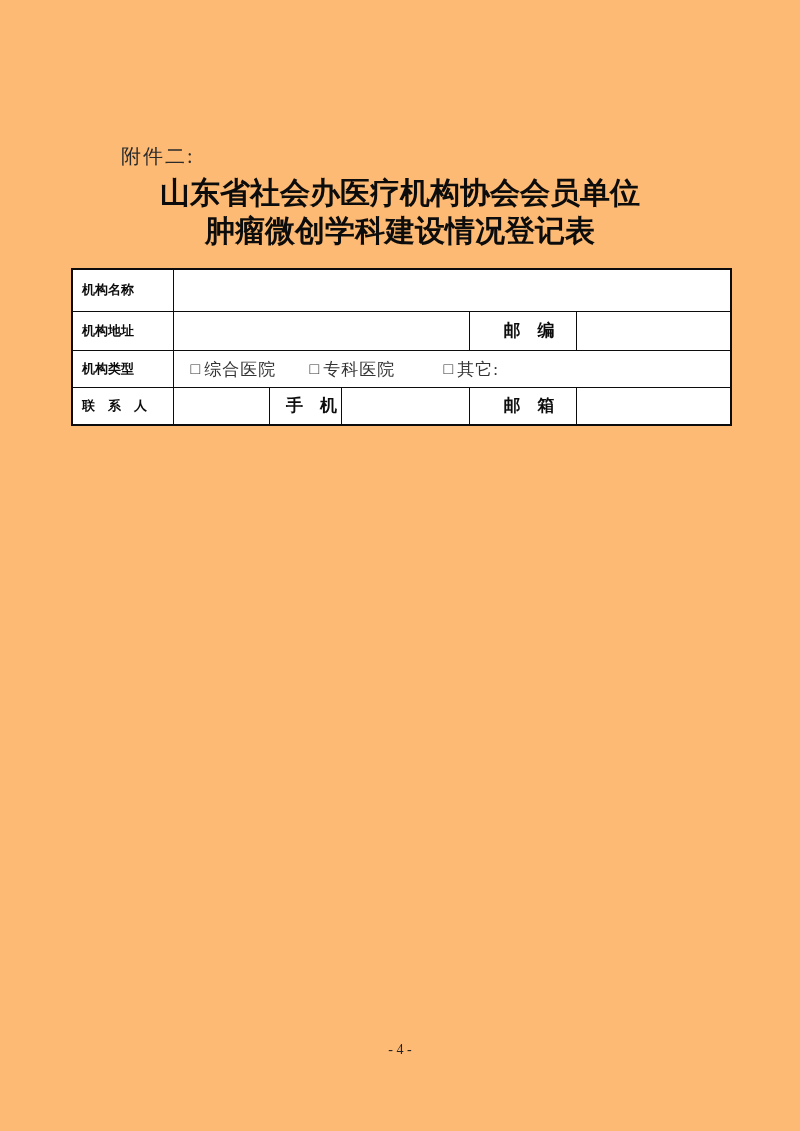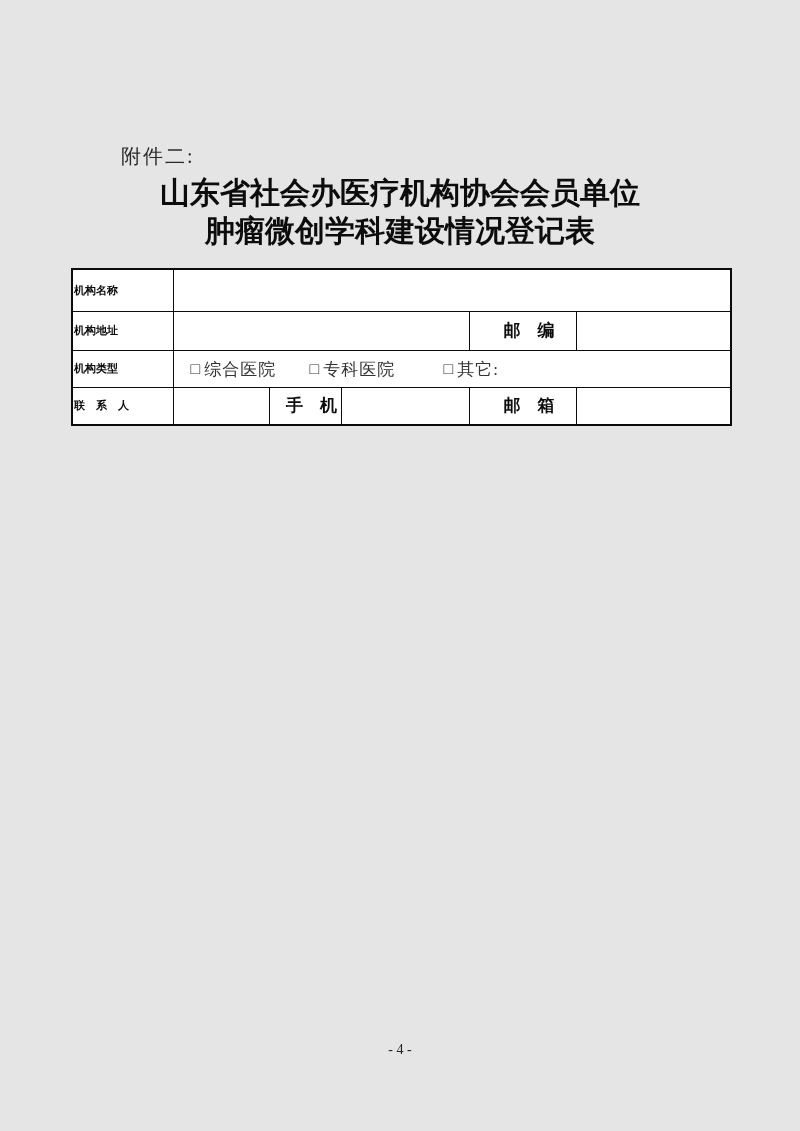--- a/index.html
+++ b/index.html
@@ -2,21 +2,21 @@
 <html><head>
 <meta charset="utf-8">
 <style>
   * { margin: 0; padding: 0; box-sizing: border-box; }
   html, body { background: #ffffff; }
   body {
     width: 800px; height: 1131px;
     font-family: "Liberation Sans", sans-serif;
     color: #111; position: relative; overflow: hidden;
   }
-  .page { position: absolute; inset: 0; background: #e5e5e5; }
+  .page { position: absolute; inset: 0; background: #fdba74; }
 
   .attachment-label {
     position: absolute; left: 121px; top: 143px;
     font-size: 20px; color: #2a2a2a; letter-spacing: 2px;
     font-family: "Liberation Serif", serif;
   }
   .title { position: absolute; left: 0; width: 800px; text-align: center;
     font-weight: 700; font-size: 30px; color: #0c0c0c; white-space: nowrap; }
   .title-1 { top: 173px; }
   .title-2 { top: 211px; }
@@ -25,21 +25,21 @@
     position: absolute; left: 71px; top: 268px;
     width: 659px; border-collapse: collapse; table-layout: fixed;
     background: #fff;
   }
   table.form td { border: 1px solid #0c0c0c; vertical-align: middle; }
   table.form { border: 2px solid #0c0c0c; }
   tr.r1 { height: 42px; } tr.r2 { height: 39px; } tr.r3 { height: 37px; }
   tr.r4 { height: 37px; } tr.r5 { height: 38px; } tr.r6 { height: 531px; }
 
   td.lbl {
-    font-weight: 700; font-size: 11px; padding-left: 1px;
+    font-weight: 700; font-size: 13px; padding-left: 9px;
     white-space: nowrap; color: #0c0c0c;
   }
   td.lbl-c { font-weight: 700; font-size: 17px; text-align: center;
     white-space: nowrap; color: #0c0c0c; padding-left: 13px; }
   td.rel { position: relative; }
   .abs { position: absolute; top: 50%; transform: translateY(-50%);
     white-space: nowrap; }
 
   .opt { font-size: 17px; color: #333; font-weight: 400; letter-spacing: 1px;
     font-family: "Liberation Serif", serif; white-space: nowrap; }

